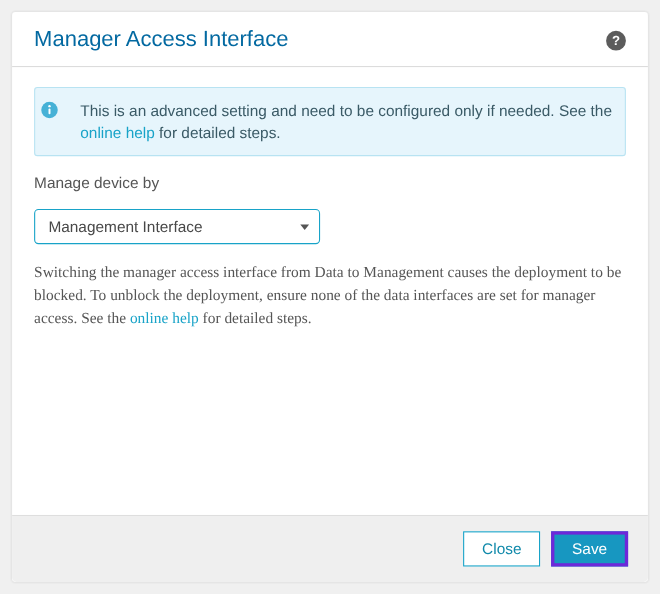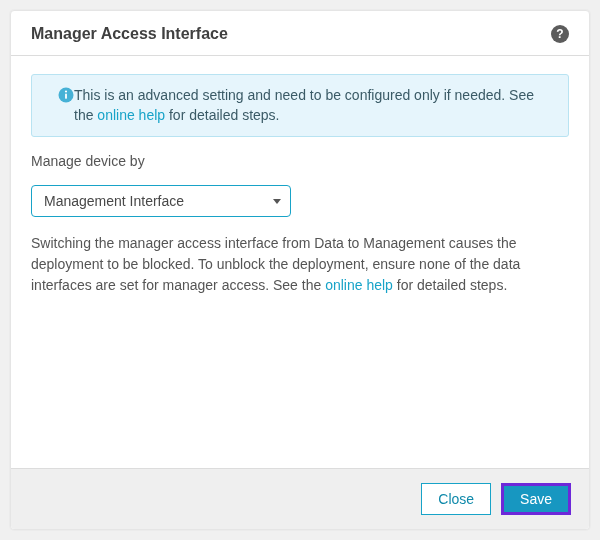--- a/index.html
+++ b/index.html
@@ -36,23 +36,23 @@
     box-shadow:0 0 0 1px rgba(0,0,0,0.02);
   }
   .panel-header {
     display:flex;
     align-items:center;
     justify-content:space-between;
     padding:14px 20px 12px 20px;
     border-bottom:1px solid var(--divider);
   }
   .panel-title {
-    font-size:16px;
-    font-weight:700;
-    color:#404040;
+    font-size:20px;
+    font-weight:400;
+    color:#0369a1;
   }
   .help-badge {
     width:18px; height:18px;
     border-radius:50%;
     background:var(--help-bg);
     color:#fff;
     font-size:12px;
     font-weight:700;
     display:flex;
     align-items:center;
@@ -60,25 +60,25 @@
     cursor:pointer;
     user-select:none;
   }
   .panel-body {
     flex:1;
     padding:18px 20px 10px 20px;
     overflow:auto;
   }
   .info-box {
     display:flex;
-    gap:0;
+    gap:20px;
     background:var(--info-bg);
     border:1px solid var(--info-bd);
     border-radius:3px;
-    padding:10px 26px;
+    padding:10px 5px;
     color:#3a5a66;
     line-height:1.45;
     margin-bottom:16px;
   }
   .info-icon {
     flex:0 0 auto;
     width:16px; height:16px;
     margin-top:2px;
   }
   .info-icon svg { display:block; }
@@ -113,20 +113,21 @@
   .select-caret {
     position:absolute;
     right:8px; top:50%;
     transform:translateY(-50%);
     pointer-events:none;
   }
   .select-caret svg { display:block; }
   .body-text {
     color:var(--ink-muted);
     line-height:1.5;
+    font-family:Liberation Serif, serif;
   }
   .panel-footer {
     border-top:1px solid var(--divider);
     background:var(--footer-bg);
     padding:14px 18px;
     display:flex;
     justify-content:flex-end;
     gap:10px;
     border-radius:0 0 4px 4px;
   }

